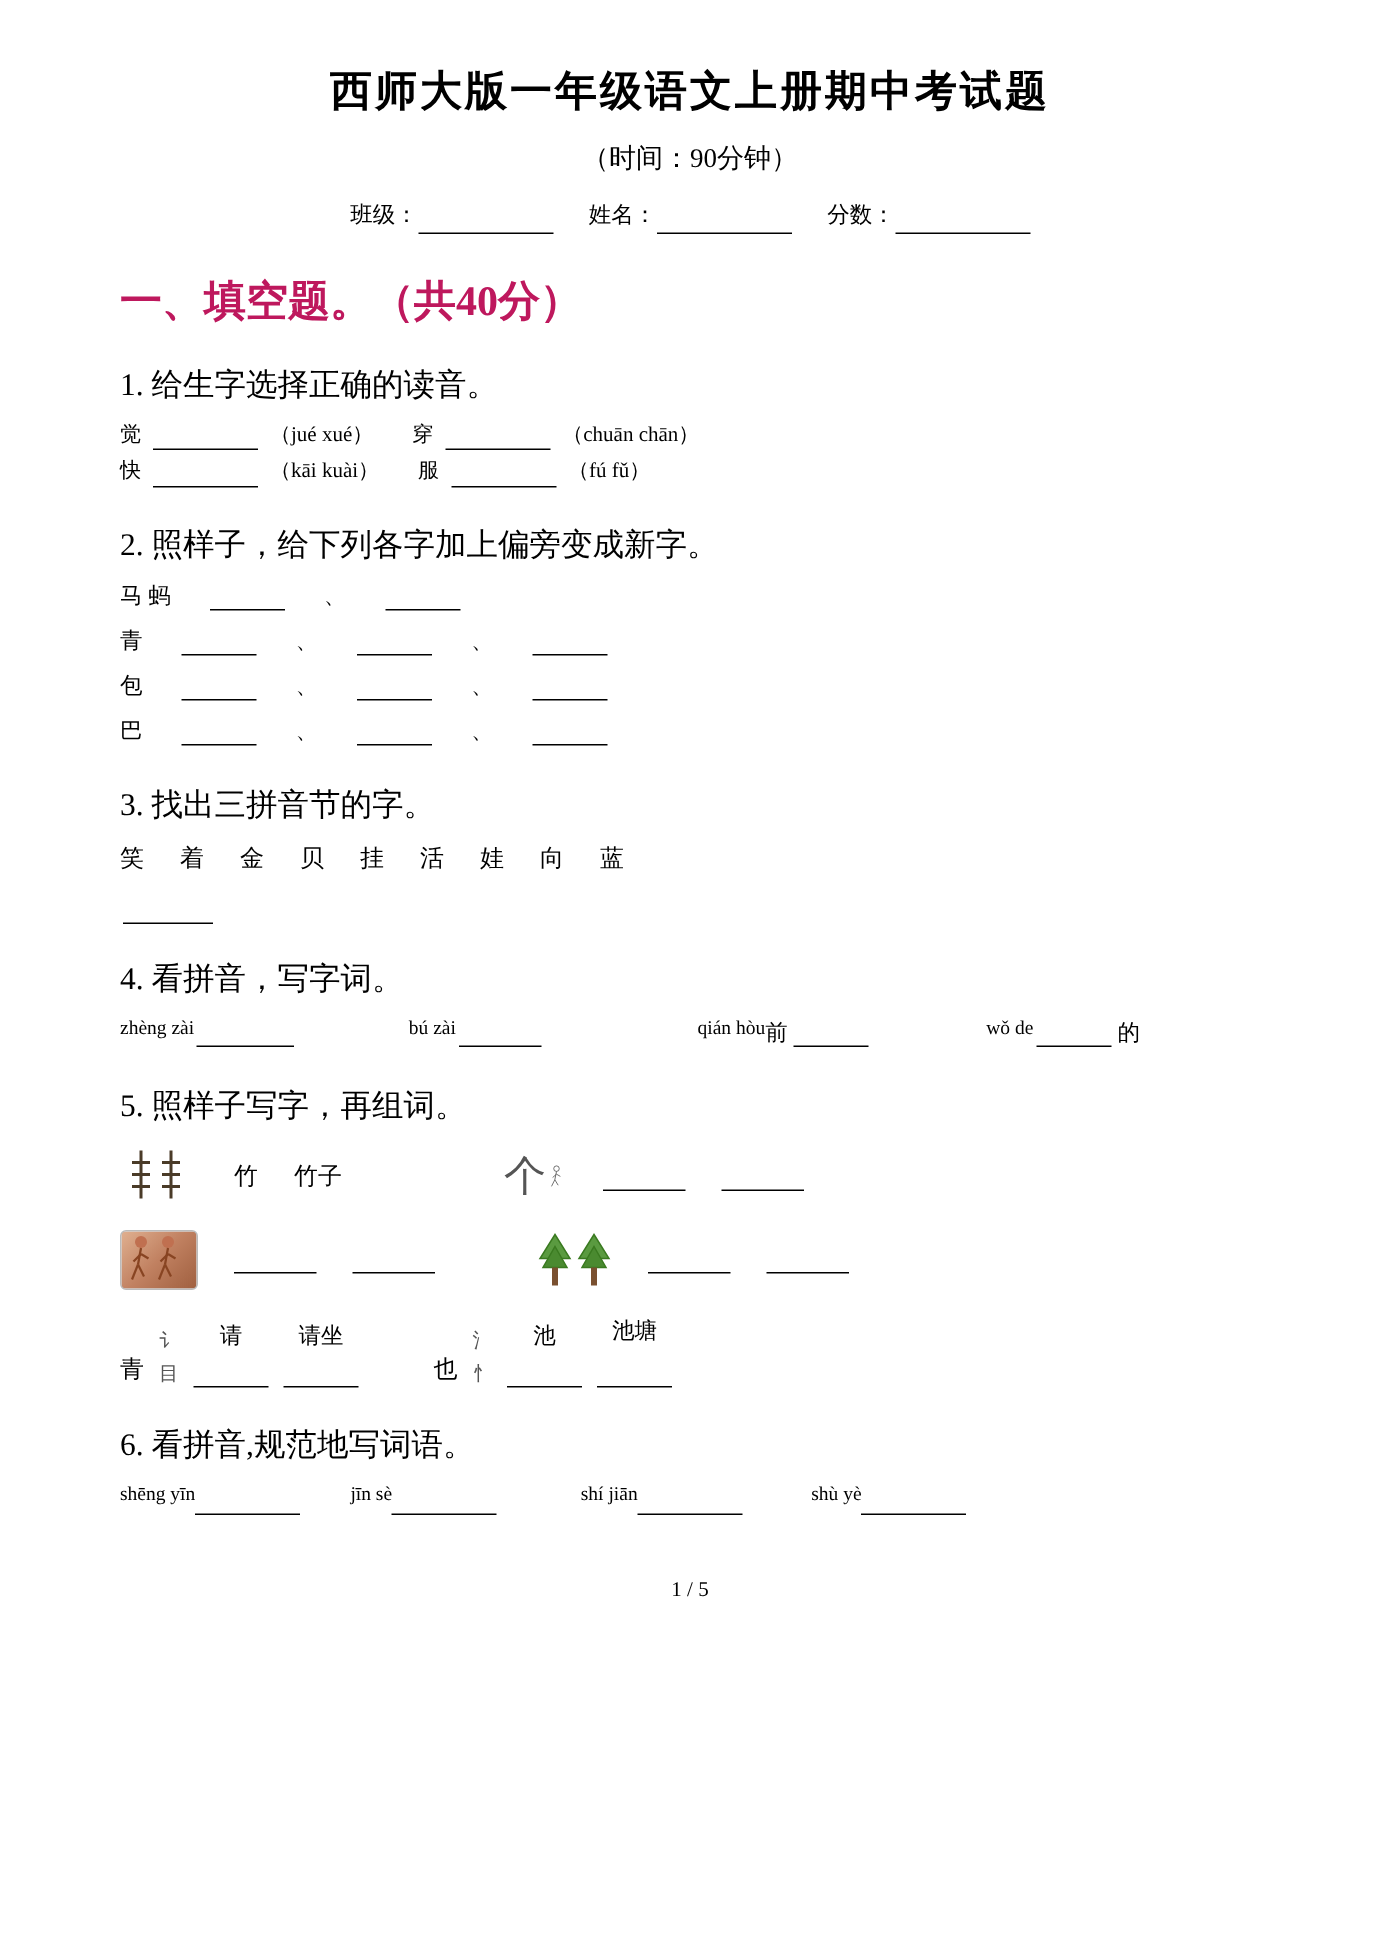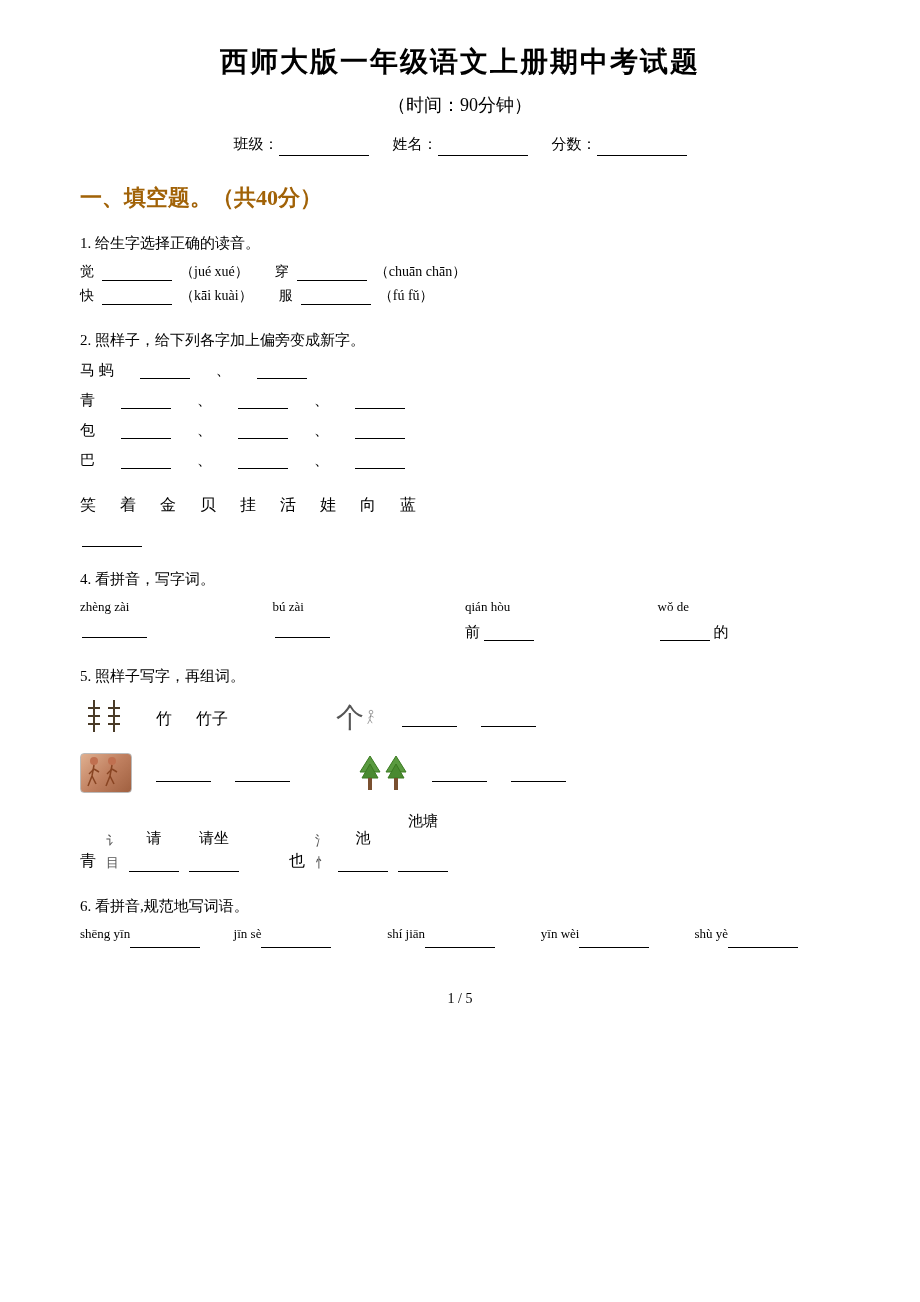--- a/index.html
+++ b/index.html
@@ -34,31 +34,31 @@
       gap: 24px;
     }
     .underline {
       display: inline-block;
       border-bottom: 1px solid #000;
       width: 90px;
       height: 18px;
       vertical-align: bottom;
     }
     .section-title {
-      color: #a16207;
-      font-size: 22px;
+      color: #be185d;
+      font-size: 28px;
       font-weight: bold;
       margin: 20px 0 16px 0;
     }
     .question {
       margin-bottom: 20px;
       font-size: 15px;
     }
     .question-title {
-      font-size: 15px;
+      font-size: 21px;
       margin-bottom: 6px;
       font-family: Liberation Serif, serif;
     }
     .pinyin-row {
       font-size: 14px;
       margin-bottom: 2px;
       display: flex;
       align-items: center;
       gap: 6px;
       flex-wrap: wrap;
@@ -87,21 +87,21 @@
       margin-bottom: 6px;
       font-size: 15px;
     }
     .q3-chars {
       font-size: 16px;
       letter-spacing: 10px;
       margin-bottom: 6px;
     }
     .q4-cell {
       display: flex;
-      flex-direction: column;
+      flex-direction: row;
       font-size: 14px;
     }
     .q4-cell .pinyin { font-size: 13px; color: #000; }
     .q4-cell .answer-area {
       display: flex;
       align-items: center;
       gap: 2px;
       margin-top: 2px;
       font-size: 15px;
     }
@@ -190,20 +190,21 @@
       <span class="answer-line-sm"></span>、<span class="answer-line-sm"></span>、<span class="answer-line-sm"></span>
     </div>
     <div class="q2-row">
       <span>巴</span>
       <span class="answer-line-sm"></span>、<span class="answer-line-sm"></span>、<span class="answer-line-sm"></span>
     </div>
   </div>
 </div>
 
 <div class="question">
+  <div class="question-title">3. 找出三拼音节的字。</div>
   <div class="q3-chars">笑 着 金 贝 挂 活 娃 向 蓝</div>
   <div><span class="answer-line" style="width:60px;"></span></div>
 </div>
 
 <div class="question">
   <div class="question-title">4. 看拼音，写字词。</div>
   <div style="display:grid; grid-template-columns: 1fr 1fr 1fr 1fr; gap: 0 10px; margin-top:6px;">
 
     <div class="q4-cell">
       <span class="pinyin">zhèng zài</span>
@@ -331,21 +332,21 @@
     <div style="width:30px;"></div>
     <span style="font-size:16px;">也</span>
     <div style="display:flex; flex-direction:column; align-items:center; font-size:14px; color:#555; gap:1px;">
       <span style="font-size:13px; color:#555;">氵</span>
       <span style="font-size:13px; color:#555;">忄</span>
     </div>
     <div style="display:flex; flex-direction:column; gap:2px; align-items:center;">
       <span>池</span>
       <span class="dash-line" style="width:50px;"></span>
     </div>
-    <div style="display:flex; flex-direction:column; gap:19px; align-items:center;">
+    <div style="display:flex; flex-direction:column; gap:5px; align-items:center;">
       <span>池塘</span>
       <span class="dash-line" style="width:50px;"></span>
     </div>
   </div>
 </div>
 
 <div class="question">
   <div class="question-title">6. 看拼音,规范地写词语。</div>
   <div style="display:grid; grid-template-columns: repeat(5, 1fr); gap: 8px; margin-top:6px;">
     <div class="q6-cell">
@@ -354,23 +355,19 @@
     </div>
     <div class="q6-cell">
       <span class="q6-pinyin">jīn sè</span>
       <div class="q6-answer"></div>
     </div>
     <div class="q6-cell">
       <span class="q6-pinyin">shí jiān</span>
       <div class="q6-answer"></div>
     </div>
     <div class="q6-cell">
-      <span class="q6-pinyin">yīn wèi</span>
-      <div class="q6-answer"></div>
-    </div>
-    <div class="q6-cell">
       <span class="q6-pinyin">shù yè</span>
       <div class="q6-answer"></div>
     </div>
   </div>
 </div>
 
 <div class="page-footer">1 / 5</div>
 
 </body></html>

